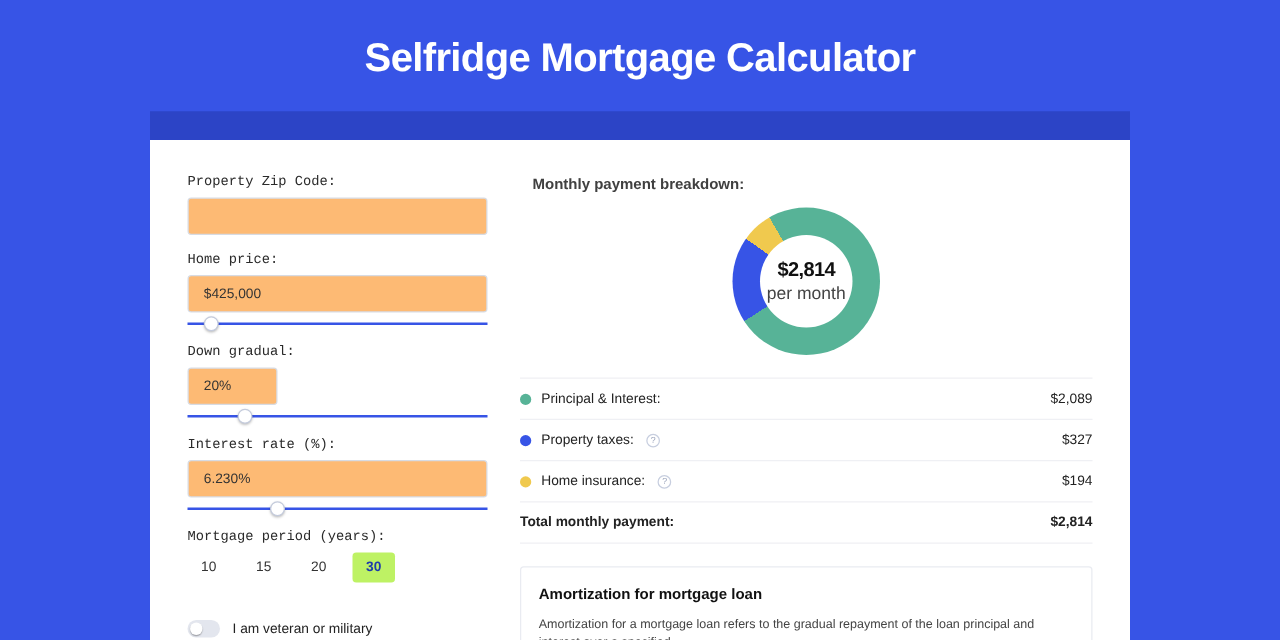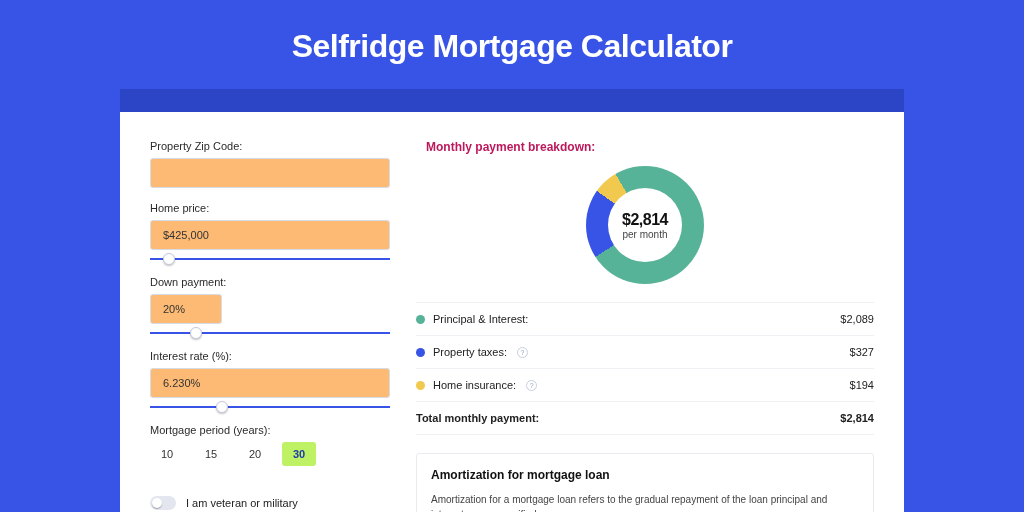--- a/index.html
+++ b/index.html
@@ -33,20 +33,21 @@
     height: 400px;
     overflow: hidden;
   }
   .left-col { width: 240px; flex: 0 0 240px; }
   .right-col { flex: 1 1 auto; }
 
   .field-label {
     font-size: 11px;
     color: #2a2a2a;
     margin-bottom: 6px;
+    font-family: Liberation Mono, monospace;
   }
   .text-input {
     width: 100%;
     height: 30px;
     border: 1px solid #d7dbe3;
     border-radius: 3px;
     background: #fdba74;
     font-size: 11px;
     color: #333;
     padding: 0 12px;
@@ -116,21 +117,21 @@
     width: 10px; height: 10px;
     background: #fff;
     border-radius: 50%;
     box-shadow: 0 1px 1px rgba(0,0,0,0.3);
   }
   .toggle-label { font-size: 11px; color: #222; }
 
   .section-title {
     font-size: 12px;
     font-weight: 700;
-    color: #be185d;
+    color: #404040;
     margin-bottom: 12px;
     padding-left: 10px;
   }
 
   .donut-wrap {
     display: flex;
     justify-content: center;
     margin: 6px 0 18px 0;
   }
   .donut {
@@ -148,21 +149,21 @@
     align-items: center;
     justify-content: center;
   }
   .donut-amount {
     font-size: 16px;
     font-weight: 800;
     color: #111;
     letter-spacing: -0.5px;
   }
   .donut-sub {
-    font-size: 10px;
+    font-size: 14px;
     color: #444;
   }
 
   .legend {
     border-top: 1px solid #eff0f4;
   }
   .legend-row {
     display: flex;
     align-items: center;
     justify-content: space-between;
@@ -221,21 +222,21 @@
     <div class="field-label">Property Zip Code:</div>
     <input class="text-input" style="margin-bottom: 14px;" value="">
 
     <div class="field-label">Home price:</div>
     <input class="text-input" value="$425,000" style="">
     <div class="slider-track">
       <div class="slider-bar"></div>
       <div class="slider-thumb" style="left:8%"></div>
     </div>
 
-    <div class="field-label">Down payment:</div>
+    <div class="field-label">Down gradual:</div>
     <div class="row">
       <input class="text-input pct" value="20%" style="">
     </div>
     <div class="slider-track">
       <div class="slider-bar"></div>
       <div class="slider-thumb" style="left:19%"></div>
     </div>
 
     <div class="field-label">Interest rate (%):</div>
     <input class="text-input" value="6.230%" style="">

